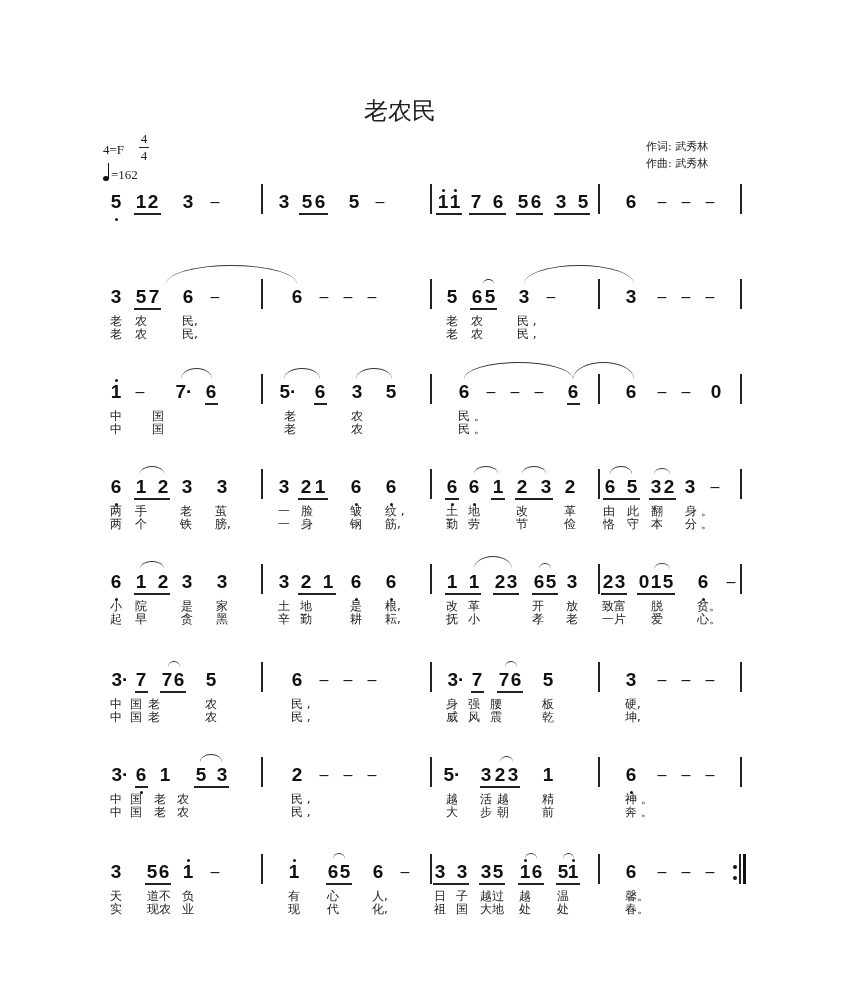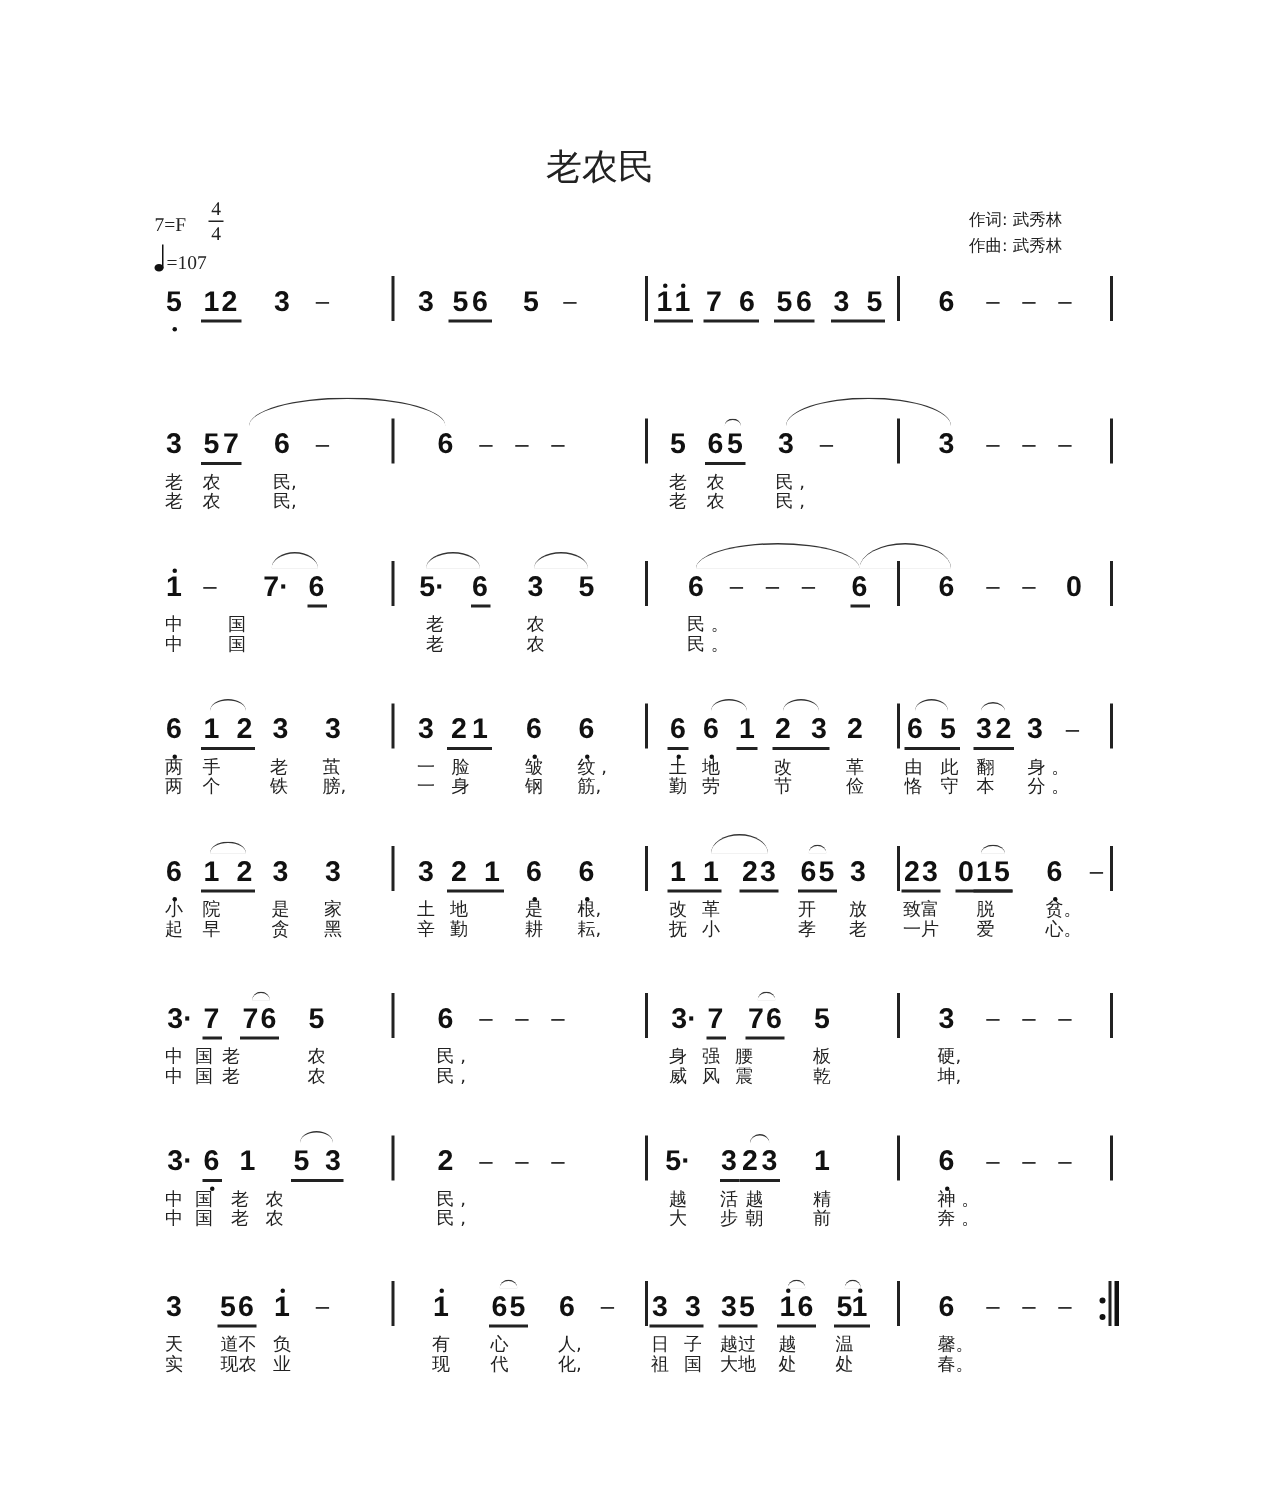--- a/index.html
+++ b/index.html
@@ -22,28 +22,28 @@
   .ly { position:absolute; font-family:"DejaVu Sans", sans-serif; font-size:12px; line-height:13px; color:#222; white-space:nowrap; }
   .endbar { position:absolute; width:3px; height:30px; background:#111; }
   .rdot { position:absolute; width:4px; height:4px; background:#111; border-radius:50%; }
 </style>
 </head>
 <body>
 
 <div class="title">老农民</div>
 
 <div class="meta-left">
-  <span class="key">7=F</span>
+  <span class="key">4=F</span>
   <div class="ts">
     <div>4</div>
     <div style="border-top:1px solid #222;width:10px;margin:1px 0;"></div>
     <div>4</div>
   </div>
   <div class="tempo">
-    <span class="note"></span><span>=107</span>
+    <span class="note"></span><span>=162</span>
   </div>
 </div>
 
 <div class="credits">
   <div>作词: 武秀林</div>
   <div>作曲: 武秀林</div>
 </div>
 
 <div id="score">
     <div class="row" style="top: 190px;">

